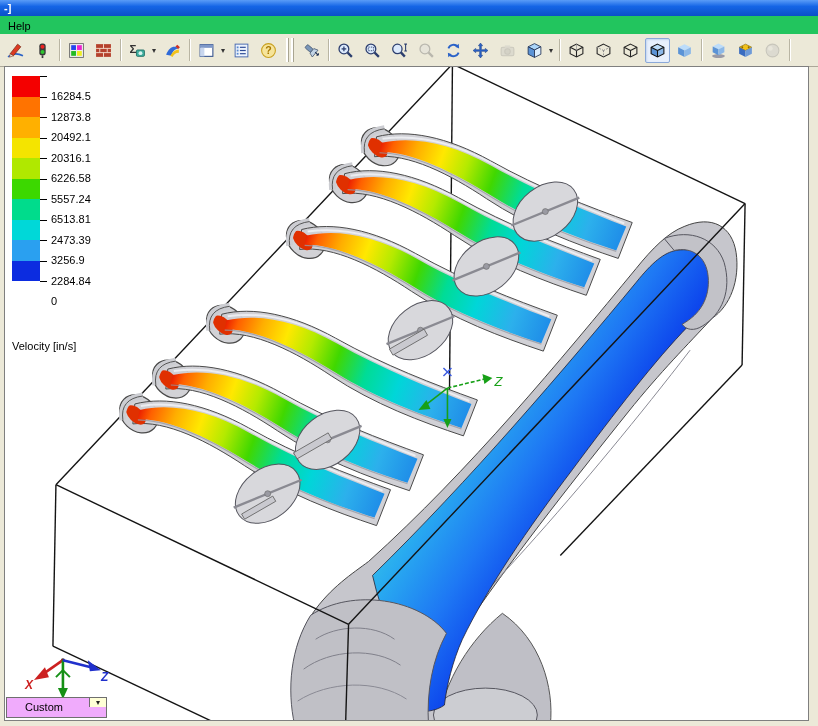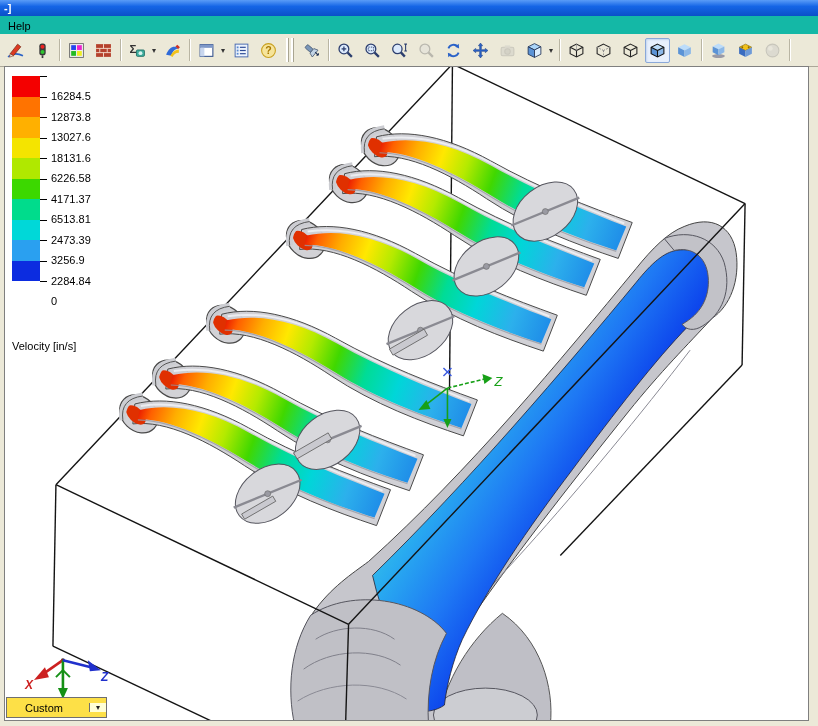--- a/index.html
+++ b/index.html
@@ -3,21 +3,21 @@
 <meta charset="utf-8">
 <style>
   html,body{margin:0;padding:0}
   body{width:818px;height:726px;position:relative;overflow:hidden;
        background:#ECE9D8;font-family:"Liberation Sans",sans-serif;}
 
   
   .titlebar{position:absolute;top:0;left:0;right:0;height:16px;
     background:linear-gradient(180deg,#5a9cf7 0%,#1565e6 40%,#0a50c8 100%);
     color:#fff;font-size:11px;font-weight:bold;line-height:16px;padding-left:4px;}
-  .menubar{position:absolute;top:16px;left:0;right:0;height:18px;background:#14b8a6;
+  .menubar{position:absolute;top:16px;left:0;right:0;height:18px;background:#22c55e;
     border-bottom:1px solid #d9d5c5;}
   .menu-item{display:inline-block;padding:2px 8px;font-size:11px;color:#000;}
 
   .toolbar{position:absolute;top:34px;left:0;right:0;height:32px;background:#ECE9D8;
     border-bottom:1px solid #ACA899;display:flex;align-items:center;padding-left:2px;}
   .tbtn{width:23px;height:23px;display:flex;align-items:center;justify-content:center;
     margin:0 1px;border:1px solid transparent;border-radius:2px;flex:0 0 auto;}
   .tbtn svg{width:17px;height:17px;display:block;}
   .tbtn.active{border:1px solid #8aa8d8;background:#e8f0fc;box-shadow:inset 1px 1px 2px #c4d6f0;}
   .tbtn.disabled{opacity:.38;filter:grayscale(85%);}
@@ -36,21 +36,21 @@
   .legend-bar{position:absolute;left:0;top:0;width:28px;height:205px;display:flex;
     flex-direction:column;}
   .legend-bar div{flex:1;}
   .tick{position:absolute;left:28px;height:0;display:flex;align-items:center;white-space:nowrap;}
   .tick i{display:inline-block;width:7px;height:1px;background:#000;}
   .tick span{margin-left:4px;margin-top:40px;}
   .legend-title{position:absolute;left:0;top:220px;white-space:nowrap;margin-top:44px;}
 
   
   .view-combo{position:absolute;left:1px;bottom:2px;width:99px;height:19px;
-    background:#fde047;border:1px solid #6f6f6f;display:flex;align-items:center;
+    background:#f0abfc;border:1px solid #6f6f6f;display:flex;align-items:flex-start;
     font-size:11px;color:#000;gap:8px;}
   .view-combo .val{flex:1;text-align:center;line-height:18px;}
   .combo-btn{width:16px;border-left:1px solid #6f6f6f;background:#ffffd6;
     display:flex;align-items:center;justify-content:center;font-size:8px;color:#222;}
 </style>
 </head>
 <body>
 
 <div class="titlebar">
   <span>-]</span>
@@ -481,33 +481,33 @@
     <div class="tick" style="top:0px">
         <i></i>
         <span>16284.5</span>
       </div>
     <div class="tick" style="top:21px">
         <i></i>
         <span>12873.8</span>
       </div>
     <div class="tick" style="top:41px">
         <i></i>
-        <span>13027.6</span>
+        <span>20492.1</span>
       </div>
     <div class="tick" style="top:62px">
         <i></i>
-        <span>18131.6</span>
+        <span>20316.1</span>
       </div>
     <div class="tick" style="top:82px">
         <i></i>
         <span>6226.58</span>
       </div>
     <div class="tick" style="top:103px">
         <i></i>
-        <span>4171.37</span>
+        <span>5557.24</span>
       </div>
     <div class="tick" style="top:123px">
         <i></i>
         <span>6513.81</span>
       </div>
     <div class="tick" style="top:144px">
         <i></i>
         <span>2473.39</span>
       </div>
     <div class="tick" style="top:164px">

